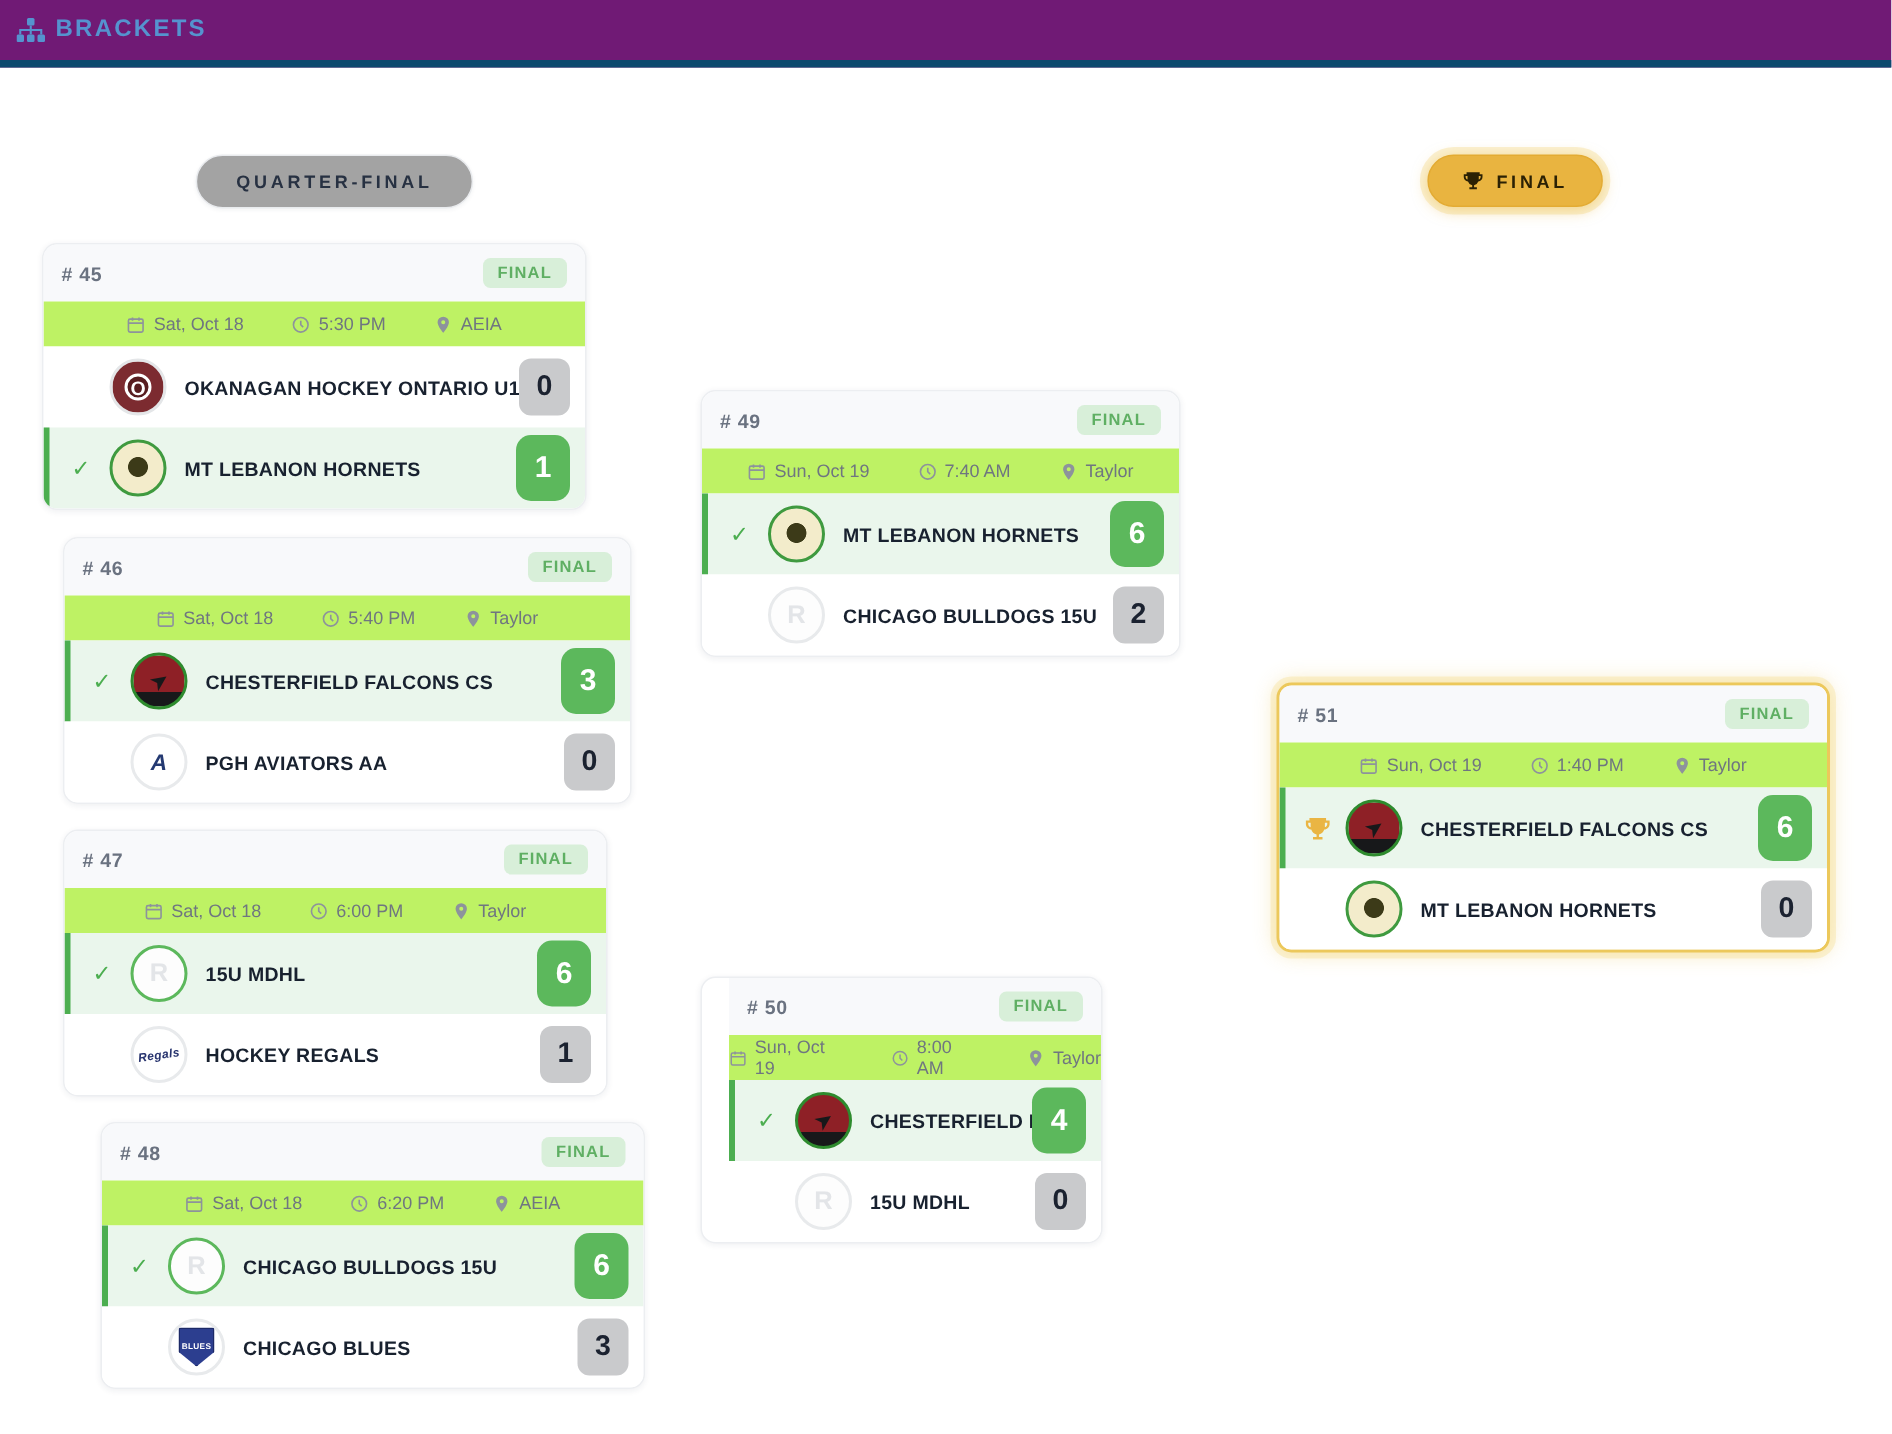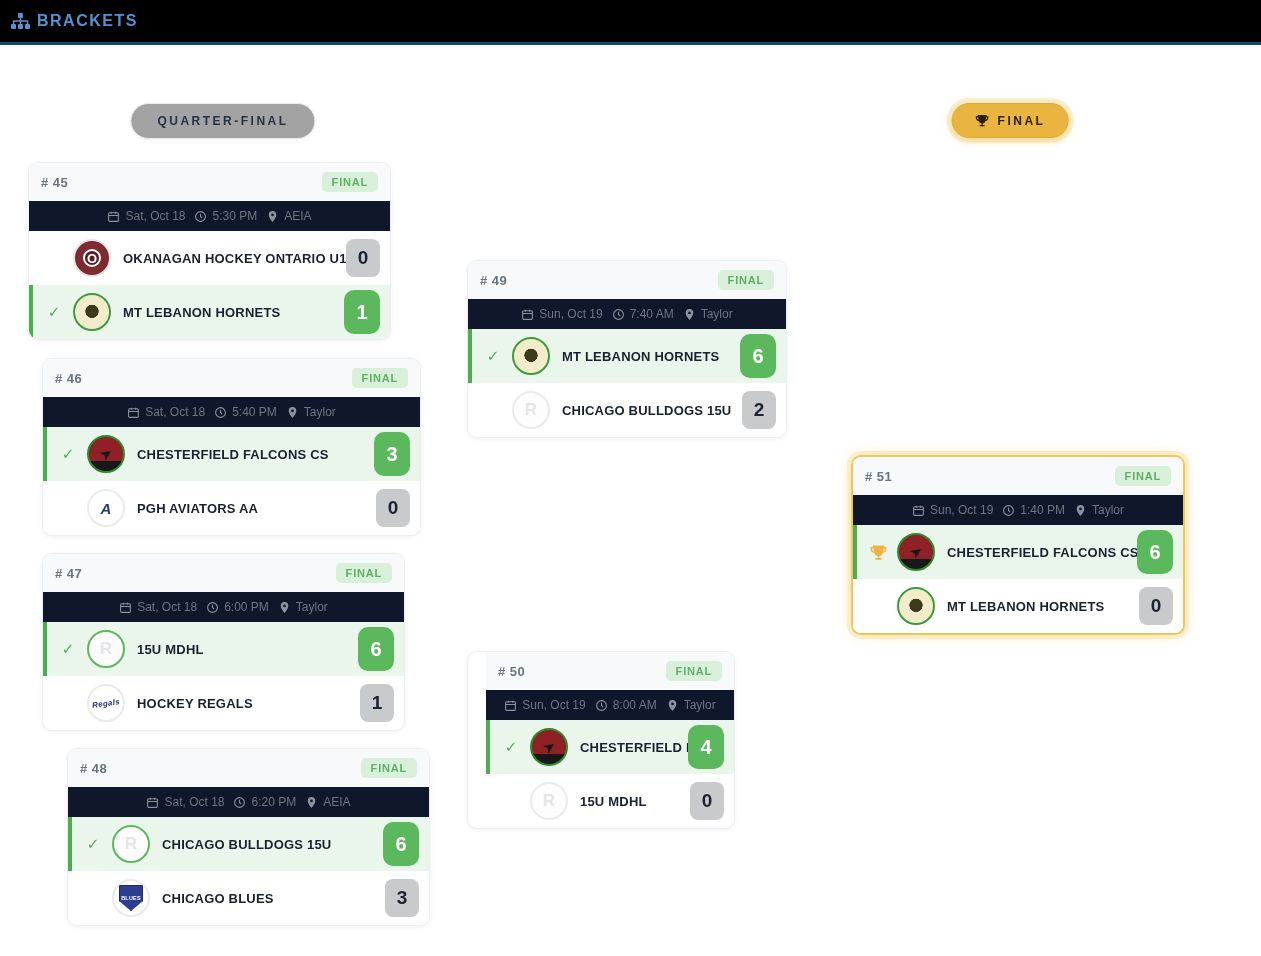--- a/index.html
+++ b/index.html
@@ -2,21 +2,21 @@
 <html><head>
 <meta charset="utf-8">
 <style>
   * { margin:0; padding:0; box-sizing:border-box; }
   html,body { width:1261px; height:956px; background:#ffffff; overflow:hidden;
               font-family:"Liberation Sans","DejaVu Sans",sans-serif; }
   #stage { position:relative; width:1261px; height:956px; background:#ffffff; }
 
   
   .topbar { position:absolute; left:0; top:0; width:1261px; height:45px;
-            background:#000000; border-bottom:3px solid #0c4a6e;
+            background:#701a75; border-bottom:5px solid #0c4a6e;
             display:flex; align-items:center; padding-left:11px; }
   .app-title-wrap { display:flex; align-items:center; gap:7px; }
   .app-title { color:#5593cf; font-weight:bold; font-size:16px; letter-spacing:1.5px; }
   .sitemap-icon { width:19px; height:17px; display:block; }
 
   
   .round-pill { position:absolute; top:103px; transform:translateX(-50%);
                 background:#a3a3a3; border:1px solid #e9ebee; border-radius:20px;
                 padding:10px 26px; font-size:12px; font-weight:bold; letter-spacing:2.5px;
                 color:#273142; box-shadow:0 1px 3px rgba(40,50,70,.06); white-space:nowrap; }
@@ -28,32 +28,32 @@
   
   .match-card { position:absolute; background:#ffffff; border:1px solid #eceef1;
                 border-radius:10px; overflow:hidden;
                 box-shadow:0 1px 4px rgba(35,45,65,.07); }
   .pos-45 { left:28px;  top:162px; width:363px; }
   .pos-46 { left:42px;  top:358px; width:379px; }
   .pos-47 { left:42px;  top:553px; width:363px; }
   .pos-48 { left:42px;  top:748px; width:363px;margin-left:25px; }
   .pos-49 { left:467px; top:260px; width:320px; }
   .pos-50 { left:467px; top:651px; width:268px;padding-left:18px; }
-  .pos-51 { left:851px; top:455px; width:334px; }
+  .pos-51 { left:851px; top:455px; width:369px; }
   .match-card.champion { border:2px solid #ecc85b;
                 box-shadow:0 0 0 4px rgba(245,215,120,.28), 0 0 14px rgba(236,200,90,.45); }
 
   .card-header { height:38px; background:#f8f9fb; display:flex; align-items:center;
                  justify-content:space-between; padding:0 12px; }
   .match-number { font-size:13px; font-weight:bold; color:#6a7280; letter-spacing:.5px; }
   .status-badge { background:#d8efd9; color:#5faf63; font-size:11px; font-weight:bold;
                   letter-spacing:.8px; padding:4px 10px; border-radius:5px; }
 
-  .date-row { height:30px; background:#0f172a; display:flex; align-items:center;
-              justify-content:center; gap:9px; }
+  .date-row { height:30px; background:#bef264; display:flex; align-items:center;
+              justify-content:center; gap:32px; }
   .sched-item { display:flex; align-items:center; gap:5px; font-size:12px; color:#6f7680; }
   .sched-icon { width:13px; height:13px; display:block; }
 
   .team-row { height:54px; display:flex; align-items:center; padding:0 10px 0 12px;
               background:#ffffff; }
   .team-row.winner { background:#eaf6ec; border-left:4px solid #4cae50; padding-left:8px; }
   .marker { width:26px; min-width:26px; display:flex; align-items:center; justify-content:center; }
   .check-glyph { display:none; color:#4cae50; font-size:15px; font-weight:bold; }
   .team-row.winner .check-glyph.show { display:block; }
   .trophy-svg { display:none; width:19px; height:19px; }

